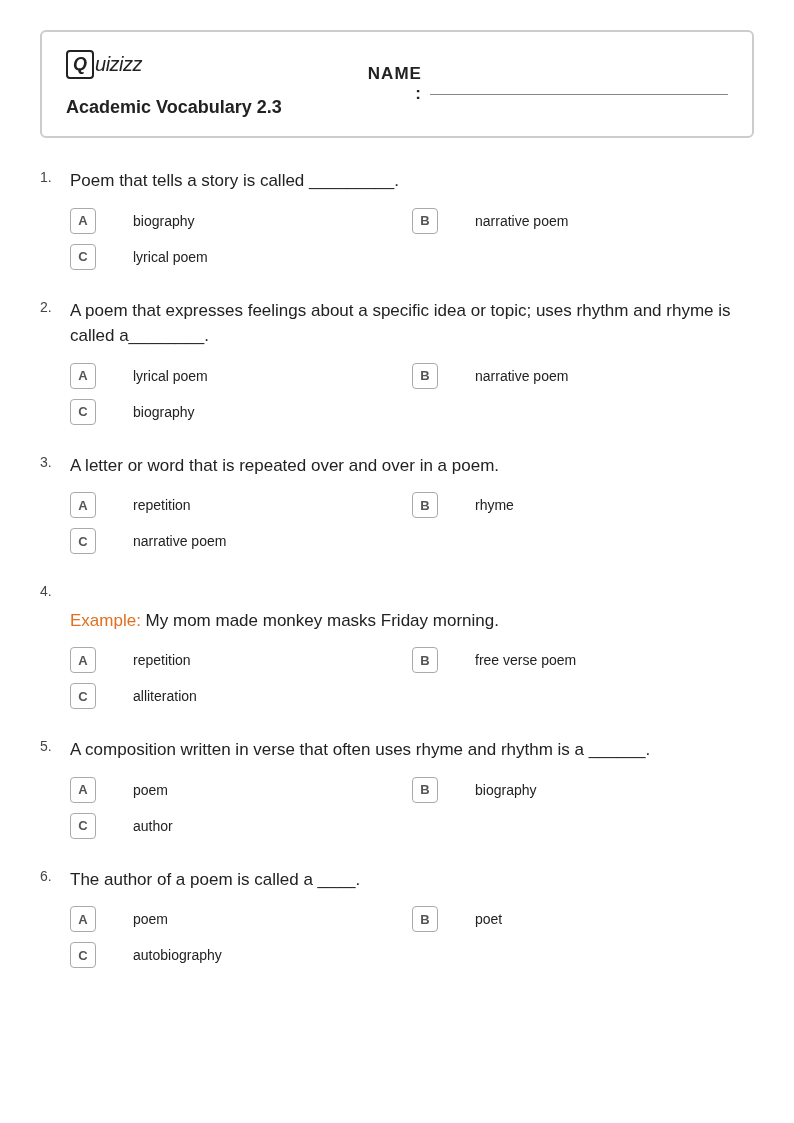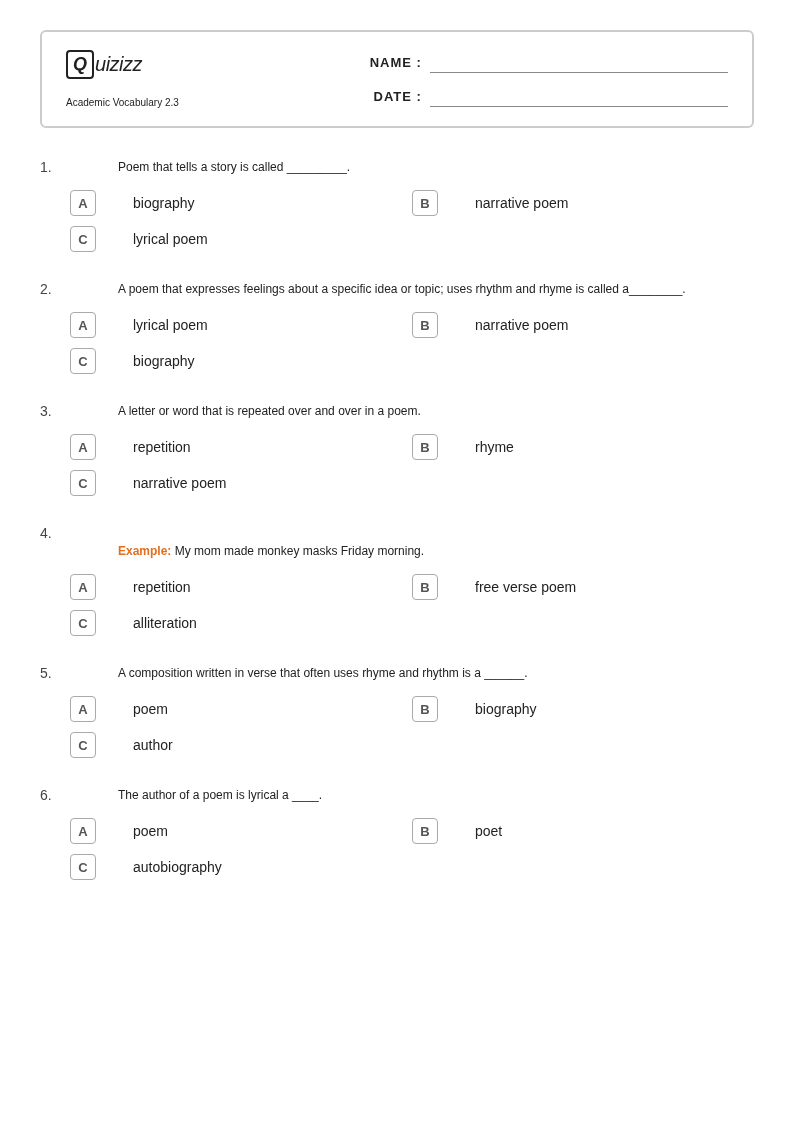--- a/index.html
+++ b/index.html
@@ -50,42 +50,42 @@
       font-style: italic;
     }
     .logo-text {
       font-weight: 400;
       font-size: 20px;
       color: #222;
       font-style: italic;
       letter-spacing: -0.5px;
     }
     .quiz-title {
-      font-size: 10px;
-      font-weight: 400;
+      font-size: 18px;
+      font-weight: 700;
       color: #222;
     }
     .quiz-subtitle {
       font-size: 13px;
       color: #555;
     }
     .header-right {
       flex: 1.2;
       display: flex;
       flex-direction: column;
       gap: 12px;
       justify-content: center;
     }
     .field-row {
       display: flex;
       align-items: center;
       gap: 8px;
     }
     .field-label {
-      font-size: 13px;
+      font-size: 17px;
       font-weight: 700;
       color: #222;
       width: 55px;
       text-align: right;
       letter-spacing: 1px;
     }
     .field-line {
       flex: 1;
       border: none;
       border-bottom: 1.5px solid #888;
@@ -103,29 +103,28 @@
       margin-bottom: 14px;
       gap: 8px;
     }
     .question-number {
       font-size: 14px;
       color: #444;
       min-width: 22px;
       margin-top: 1px;
     }
     .question-text {
-      font-size: 12px;
+      font-size: 17px;
       color: #222;
       flex: 1;
       line-height: 1.5;
-      margin-left: 48px;
     }
     .example-label {
       color: #e07020;
-      font-weight: 700;
+      font-weight: 400;
     }
     .option {
       display: flex;
       align-items: center;
       gap: 10px;
     }
     .option-letter {
       width: 26px;
       height: 26px;
       border: 1.5px solid #aaa;
@@ -162,24 +161,20 @@
         <span class="logo-q">Q</span>
         <span class="logo-text">uizizz</span>
       </div>
       <div class="quiz-title">Academic Vocabulary 2.3</div>
     </div>
     <div class="header-right">
       <div class="field-row">
         <span class="field-label">NAME :</span>
         <input class="field-line" type="text" style="">
       </div>
-      <div class="field-row">
-        <span class="field-label">DATE :</span>
-        <input class="field-line" type="text" style="">
-      </div>
     </div>
   </div>
 
   <div>
 
     <div class="question-block">
       <div class="question-row">
         <span class="question-number">1.</span>
         <span class="question-text">Poem that tells a story is called _________.</span>
       </div>
@@ -292,21 +287,21 @@
         <div class="option">
           <div class="option-letter">C</div>
           <span class="option-text">author</span>
         </div>
       </div>
     </div>
 
     <div class="question-block">
       <div class="question-row">
         <span class="question-number">6.</span>
-        <span class="question-text">The author of a poem is lyrical a ____.</span>
+        <span class="question-text">The author of a poem is called a ____.</span>
       </div>
       <div style="margin-left:30px; display:flex; flex-direction:column; gap:10px;">
         <div style="display:flex; gap:0;">
           <div class="option" style="flex:1;">
             <div class="option-letter">A</div>
             <span class="option-text">poem</span>
           </div>
           <div class="option" style="flex:1;">
             <div class="option-letter">B</div>
             <span class="option-text">poet</span>

